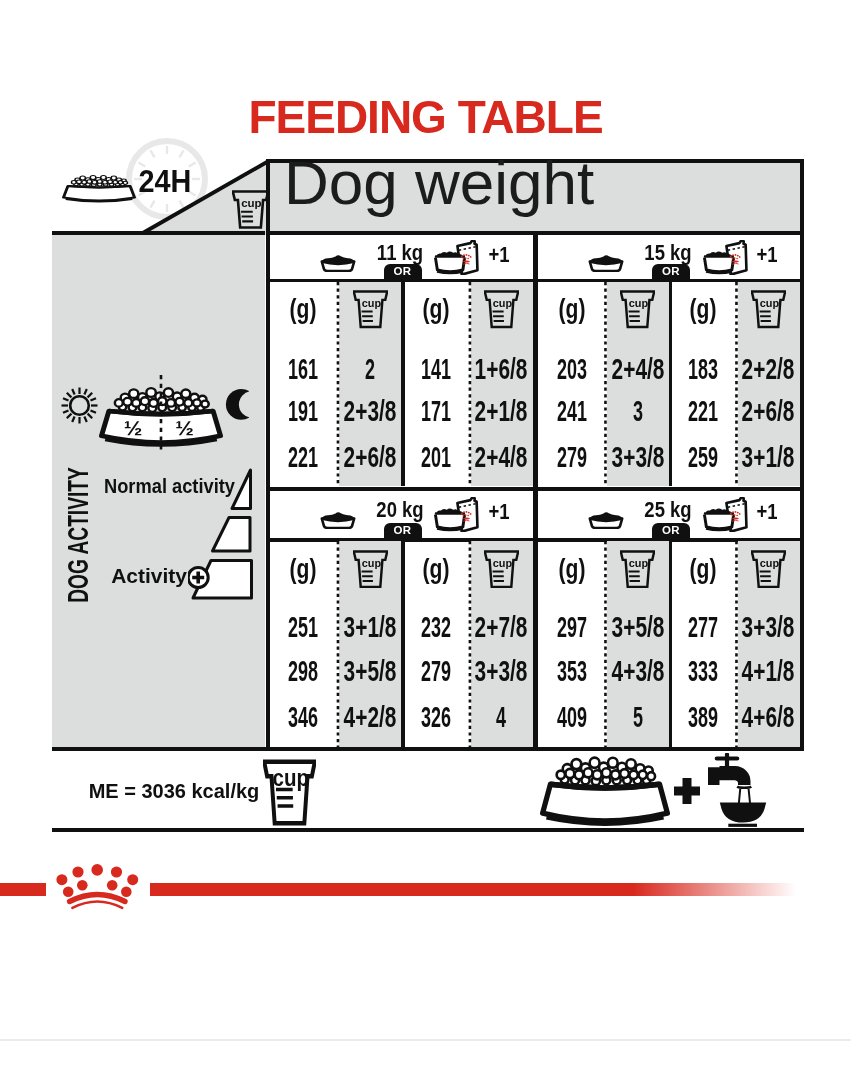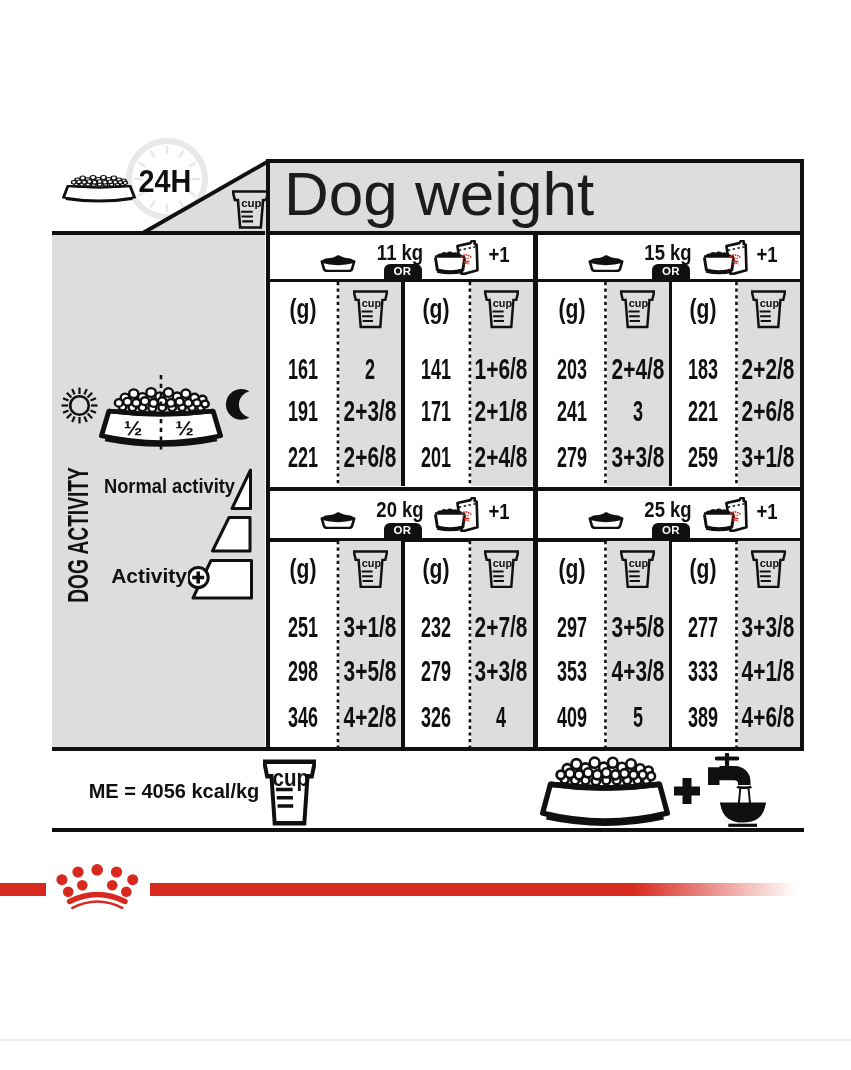--- a/index.html
+++ b/index.html
@@ -8,20 +8,21 @@
 .bold{font-weight:bold}
 .num{font-weight:bold;font-size:29px;line-height:28px;text-align:center;transform:scaleX(0.62)}
 .numf{font-weight:bold;font-size:29px;line-height:28px;text-align:center;transform:scaleX(0.72)}
 .numf{transform-origin:center}
 .cond80{transform:scaleX(0.78)}
 .kgc{transform:scaleX(0.84);transform-origin:center}
 .cond80,.num{transform-origin:center}
 </style></head><body>
 <div class="page">
 
+<div class="abs bold" style="left:0px;top:97px;width:851px;text-align:center;font-size:46px;line-height:40px;color:#d8291f;letter-spacing:-1px">FEEDING TABLE</div>
 
 <svg class="abs" style="left:126px;top:138px" width="82" height="82" viewBox="0 0 82 82">
 <circle cx="41" cy="41" r="38" fill="none" stroke="#e8e8e8" stroke-width="6"></circle>
 <g stroke="#e8e8e8" stroke-width="2.4">
 <line x1="41" y1="8" x2="41" y2="16"></line>
         <line x1="41" y1="66" x2="41" y2="74"></line>
 <line x1="8" y1="41" x2="16" y2="41"></line>
         <line x1="66" y1="41" x2="74" y2="41"></line>
 <line x1="24.5" y1="12.4" x2="28.5" y2="19.3"></line>
         <line x1="53.5" y1="62.7" x2="57.5" y2="69.6"></line>
@@ -81,21 +82,21 @@
 </svg>
 
 <svg class="abs" style="left:231.5px;top:189.5px" width="37" height="39" viewBox="0 0 40 44" preserveAspectRatio="none">
 <path d="M0.9,1.8 H39.1 L36.9,11.3 H33.6 L31.2,42.2 H8.8 L6.4,11.3 H3.1 Z" fill="#dcdddd" stroke="#101010" stroke-width="2.8" stroke-linejoin="miter"></path>
 <text x="21" y="19" font-family="Liberation Sans, sans-serif" font-weight="bold" font-size="12.5" text-anchor="middle" fill="#101010">cup</text>
 <path d="M9.8,24.6 h12.6 M10.4,30 h12.2 M11,35.4 h11.8" stroke="#101010" stroke-width="2.3" fill="none"></path>
 </svg>
 
 <div class="abs" style="left:265.5px;top:159.0px;width:538.5px;height:72.0px;background:#dcdddd;border-top:4px solid #101010;border-left:4px solid #101010;border-right:4px solid #101010;box-sizing:border-box"></div>
 
-<div class="abs" style="left:284px;top:163px;font-size:62px;line-height:62px;letter-spacing:0px;color:#1c1c1c">Dog weight</div>
+<div class="abs" style="left:284px;top:152px;font-size:62px;line-height:62px;letter-spacing:0px;color:#1c1c1c">Dog weight</div>
 
 <div class="abs" style="left:51.6px;top:235.0px;width:213.9px;height:512.0px;background:#dcdddd"></div>
 
 <div class="abs" style="left:51.6px;top:231.0px;width:213.9px;height:4px;background:#101010"></div>
 
 <svg class="abs" style="left:61px;top:386.5px" width="37" height="37" viewBox="0 0 37 37">
 <circle cx="18.5" cy="18.5" r="9.3" fill="none" stroke="#101010" stroke-width="2.6"></circle>
 <g stroke="#101010" stroke-width="2.2">
 <line x1="18.5" y1="0.5" x2="18.5" y2="7"></line>
         <line x1="18.5" y1="30" x2="18.5" y2="36.5"></line>
@@ -525,21 +526,21 @@
       <div class="abs num" style="left:648.453px;top:656.5px;width:110px">333</div>
       <div class="abs num" style="left:648.453px;top:702.5px;width:110px">389</div>
     </div>
 
 <div>
       <div class="abs numf" style="left:713.232px;top:613px;width:110px">3+3/8</div>
       <div class="abs numf" style="left:713.232px;top:656.5px;width:110px">4+1/8</div>
       <div class="abs numf" style="left:713.232px;top:702.5px;width:110px">4+6/8</div>
     </div>
 
-<div class="abs bold" style="left:73px;top:781px;width:202px;font-size:20px;line-height:20px;text-align:center">ME = 4056 kcal/kg</div>
+<div class="abs bold" style="left:73px;top:781px;width:202px;font-size:20px;line-height:20px;text-align:center">ME = 3036 kcal/kg</div>
 
 <svg class="abs" style="left:263px;top:759px" width="53" height="67" viewBox="0 0 40 44" preserveAspectRatio="none">
 <path d="M0.9,1.8 H39.1 L36.9,11.3 H33.6 L31.2,42.2 H8.8 L6.4,11.3 H3.1 Z" fill="none" stroke="#101010" stroke-width="3.0" stroke-linejoin="miter"></path>
 <text x="21" y="18" font-family="Liberation Sans, sans-serif" font-weight="bold" font-size="15.5" text-anchor="middle" fill="#101010">cup</text>
 <path d="M9.8,20.1 h12.6 M10.4,25.5 h12.2 M11,30.9 h11.8" stroke="#101010" stroke-width="2.3" fill="none"></path>
 </svg>
 
 
 <svg class="abs" style="left:540px;top:754px" width="130" height="78" viewBox="0 0 100 58" preserveAspectRatio="none">
 <g fill="#fff" stroke-width="2.0" stroke="#101010" stroke-linejoin="round">

